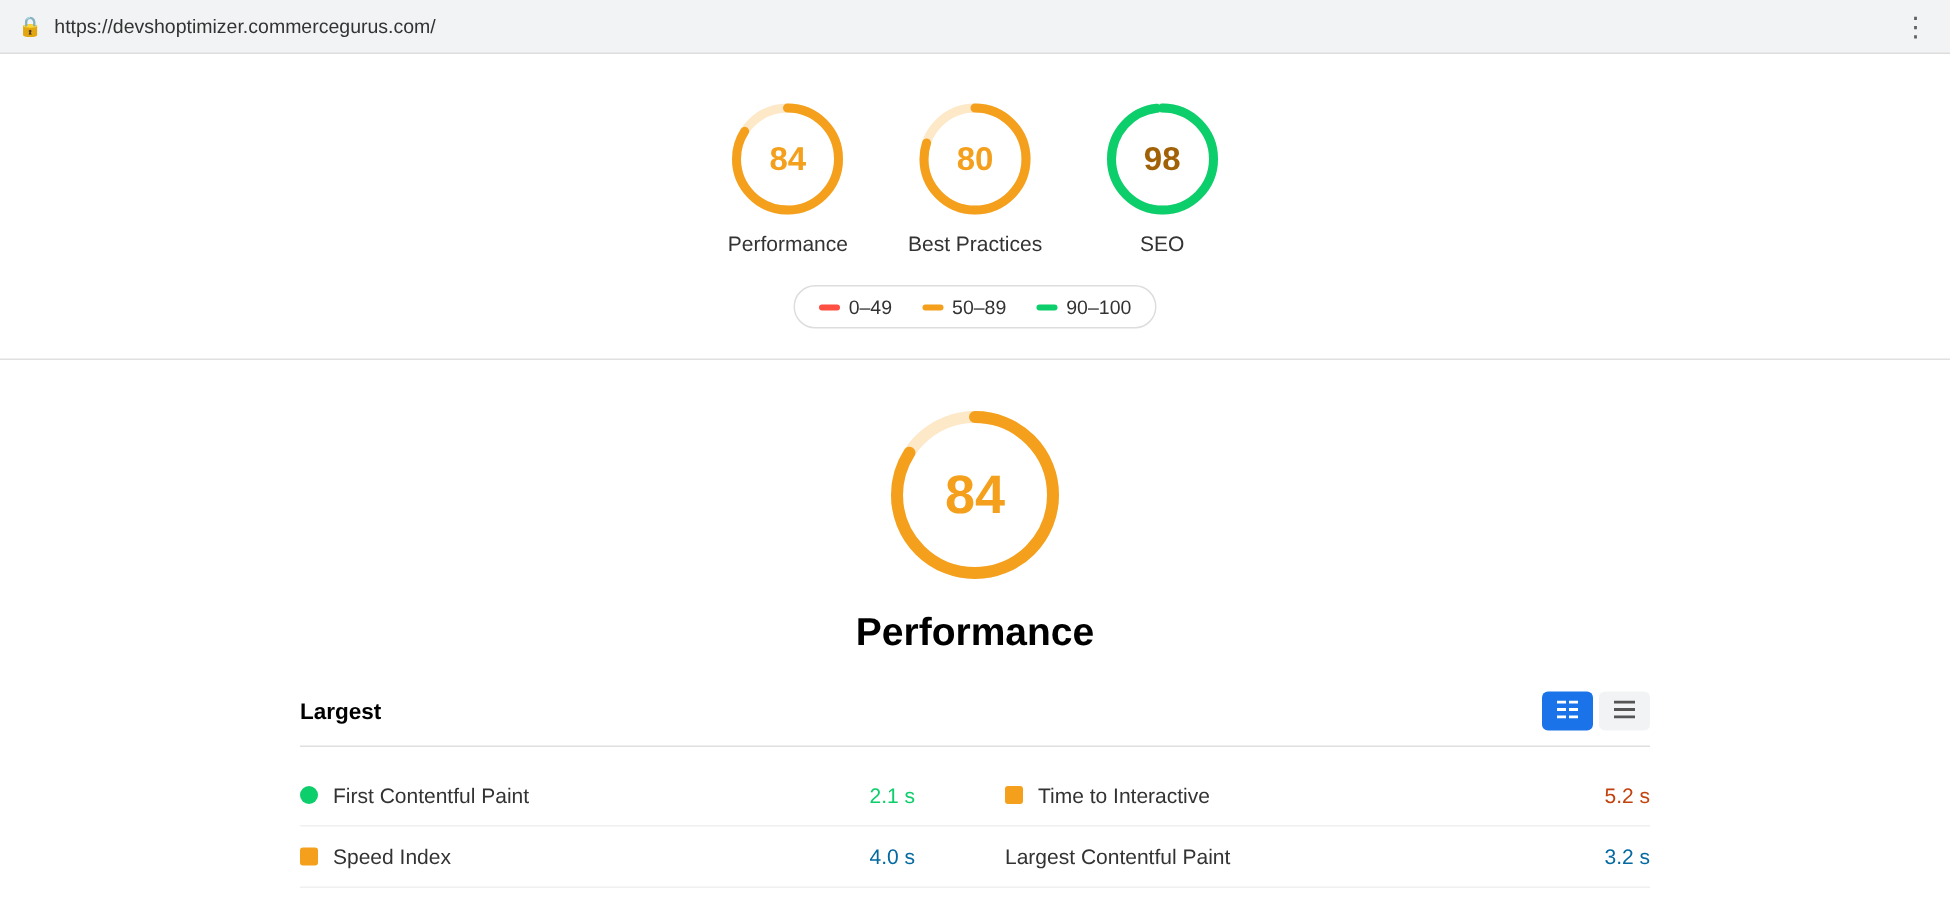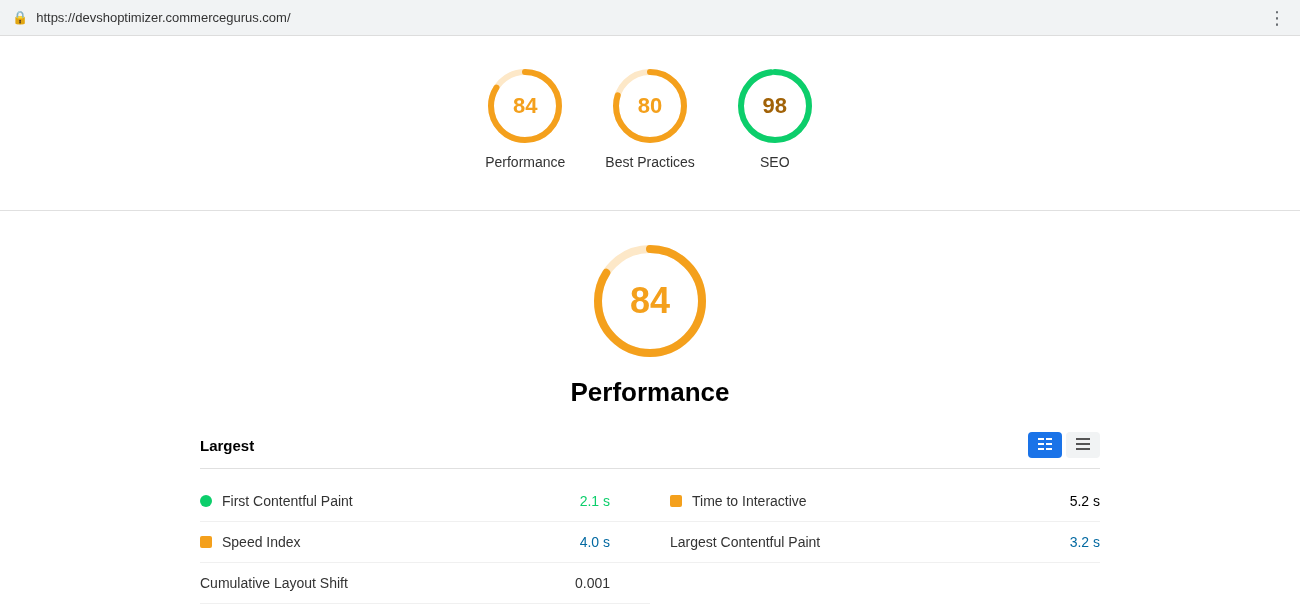--- a/index.html
+++ b/index.html
@@ -133,21 +133,21 @@
 
     .metric-square {
       width: 12px; height: 12px; border-radius: 2px; margin-right: 10px; flex-shrink: 0;
     }
     .metric-square-orange { background: #f4a01c; }
 
     .metric-name { flex: 1; font-size: 14px; color: #333; }
     .metric-value { font-size: 14px; font-weight: 500; }
     .metric-value-green { color: #0cce6b; }
     .metric-value-orange { color: #0369a1; }
-    .metric-value-red { color: #000000; }
+    .metric-value-red { color: #c2410c; }
     .metric-value-black { color: #333; }
   </style>
 </head>
 <body>
 
 <div class="browser-bar">
   <div class="browser-bar-left">
     <span class="browser-lock">🔒</span>
     <span class="browser-url">https://devshoptimizer.commercegurus.com/</span>
   </div>
@@ -186,20 +186,34 @@
           <circle cx="40" cy="40" r="34" stroke="#d4edda" stroke-width="6" fill="none"></circle>
           <circle cx="40" cy="40" r="34" stroke="#0cce6b" stroke-width="6" fill="none" stroke-dasharray="213.6" stroke-dashoffset="4.3" stroke-linecap="round"></circle>
         </svg>
         <div class="gauge-value">98</div>
       </div>
       <div class="score-label">SEO</div>
     </div>
 
   </div>
 
+  <div class="legend">
+    <div class="legend-item">
+      <div class="legend-dot legend-dot-red"></div>
+      <span>0–49</span>
+    </div>
+    <div class="legend-item">
+      <div class="legend-dot legend-dot-orange"></div>
+      <span>50–89</span>
+    </div>
+    <div class="legend-item">
+      <div class="legend-dot legend-dot-green"></div>
+      <span>90–100</span>
+    </div>
+  </div>
 </div>
 
 <div class="main-section">
 
   <div class="big-gauge">
     <svg viewBox="0 0 120 120">
       <circle cx="60" cy="60" r="52" stroke="#fde8c8" stroke-width="8" fill="none"></circle>
       <circle cx="60" cy="60" r="52" stroke="#f4a01c" stroke-width="8" fill="none" stroke-dasharray="326.7" stroke-dashoffset="52.3" stroke-linecap="round"></circle>
     </svg>
     <div class="big-gauge-value">84</div>

